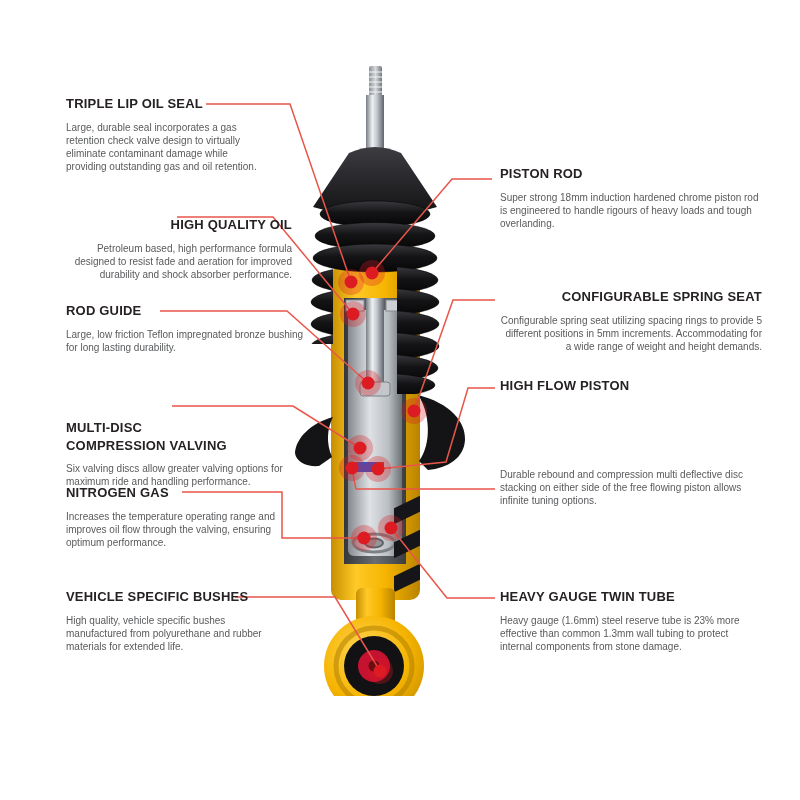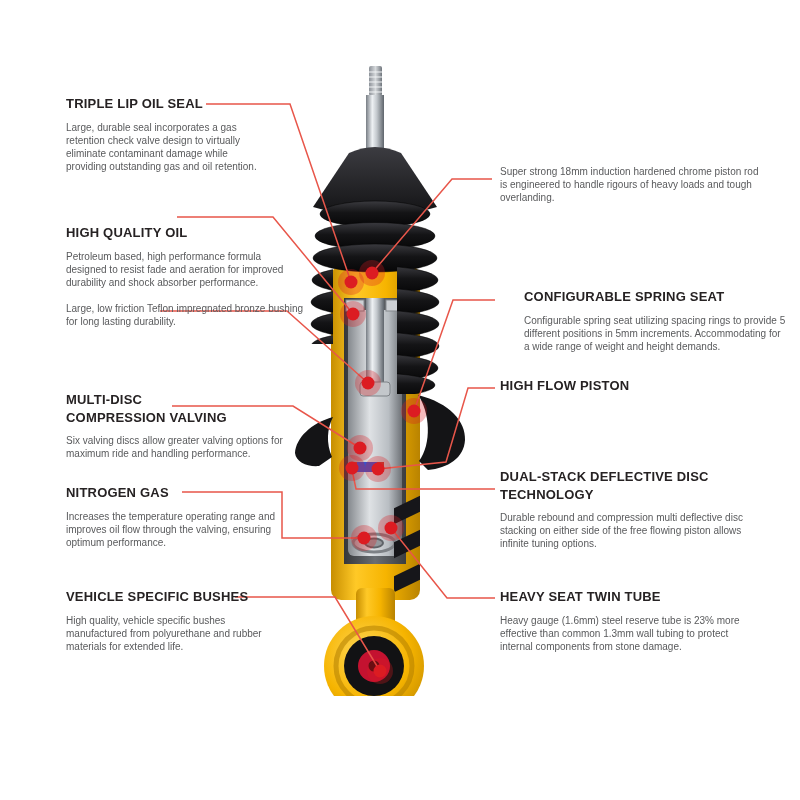--- a/index.html
+++ b/index.html
@@ -14,21 +14,21 @@
          font-family:"Liberation Sans", sans-serif;}
   .label{position:absolute;}
   .label h3{margin:0 0 8px 0;font-size:13px;line-height:1.35;font-weight:bold;
             color:var(--heading-text);letter-spacing:.2px;}
   .label p{margin:0;font-size:10px;line-height:1.32;color:var(--body-text);}
   .label.left p{width:226px;}
   .label.right p{width:262px;}
   
   #lbl-l0 p{width:200px;}
   #lbl-l2 p{width:242px;}
-  #lbl-l3 h3{width:168px;}
+  #lbl-l3 h3{width:168px;margin-top:28px;}
   #lbl-l5 p{width:216px;}
   #lbl-r3 h3{width:220px;}
   svg{position:absolute;left:0;top:0;}
   .connector{fill:none;stroke:var(--accent-red);stroke-width:1.5;}
   .marker-glow{fill:var(--marker-red);opacity:.30;}
   .marker-core{fill:var(--marker-red);}
 </style>
 </head>
 <body>
 
@@ -217,52 +217,53 @@
           <circle class="marker-glow" cx="380" cy="671" r="13"></circle>
           <circle class="marker-core" cx="380" cy="671" r="6.5"></circle>
         </g>
     </g>
   </svg>
 
   <div class="label left" id="lbl-l0" style="left:66px;top:95px;">
     <h3>TRIPLE LIP OIL SEAL</h3>
     <p>Large, durable seal incorporates a gas retention check valve design to virtually eliminate contaminant damage while providing outstanding gas and oil retention.</p>
   </div>
-  <div class="label left" id="lbl-l1" style="left:66px;top:224px;">
+  <div class="label left" id="lbl-l1" style="left:66px;top:216px;text-align:right;">
     <h3>HIGH QUALITY OIL</h3>
     <p>Petroleum based, high performance formula designed to resist fade and aeration for improved durability and shock absorber performance.</p>
   </div>
   <div class="label left" id="lbl-l2" style="left:66px;top:302px;">
+    <h3>ROD GUIDE</h3>
     <p>Large, low friction Teflon impregnated bronze bushing for long lasting durability.</p>
   </div>
   <div class="label left" id="lbl-l3" style="left:66px;top:391px;">
     <h3>MULTI-DISC COMPRESSION VALVING</h3>
     <p>Six valving discs allow greater valving options for maximum ride and handling performance.</p>
   </div>
   <div class="label left" id="lbl-l5" style="left:66px;top:588px;">
     <h3>VEHICLE SPECIFIC BUSHES</h3>
     <p>High quality, vehicle specific bushes manufactured from polyurethane and rubber materials for extended life.</p>
   </div>
   <div class="label left" id="lbl-l4" style="left:66px;top:484px;">
     <h3>NITROGEN GAS</h3>
     <p>Increases the temperature operating range and improves oil flow through the valving, ensuring optimum performance.</p>
   </div>
 
   <div class="label right" id="lbl-r0" style="left:500px;top:165px;">
+    <h3>PISTON ROD</h3>
     <p>Super strong 18mm induction hardened chrome piston rod is engineered to handle rigours of heavy loads and tough overlanding.</p>
   </div>
-  <div class="label right" id="lbl-r1" style="left:524px;top:288px;">
+  <div class="label right" id="lbl-r1" style="left:500px;top:288px;text-align:right;">
     <h3>CONFIGURABLE SPRING SEAT</h3>
     <p>Configurable spring seat utilizing spacing rings to provide 5 different positions in 5mm increments. Accommodating for a wide range of weight and height demands.</p>
   </div>
   <div class="label right" id="lbl-r2" style="left:500px;top:377px;text-align:center;">
     <h3>HIGH FLOW PISTON</h3>
   </div>
   <div class="label right" id="lbl-r3" style="left:500px;top:468px;">
-    <h3>DUAL-STACK DEFLECTIVE DISC TECHNOLOGY</h3>
     <p>Durable rebound and compression multi deflective disc stacking on either side of the free flowing piston allows infinite tuning options.</p>
   </div>
   <div class="label right" id="lbl-r4" style="left:500px;top:588px;">
-    <h3>HEAVY SEAT TWIN TUBE</h3>
+    <h3>HEAVY GAUGE TWIN TUBE</h3>
     <p>Heavy gauge (1.6mm) steel reserve tube is 23% more effective than common 1.3mm wall tubing to protect internal components from stone damage.</p>
   </div>
 
 </div>
 
 </body></html>

